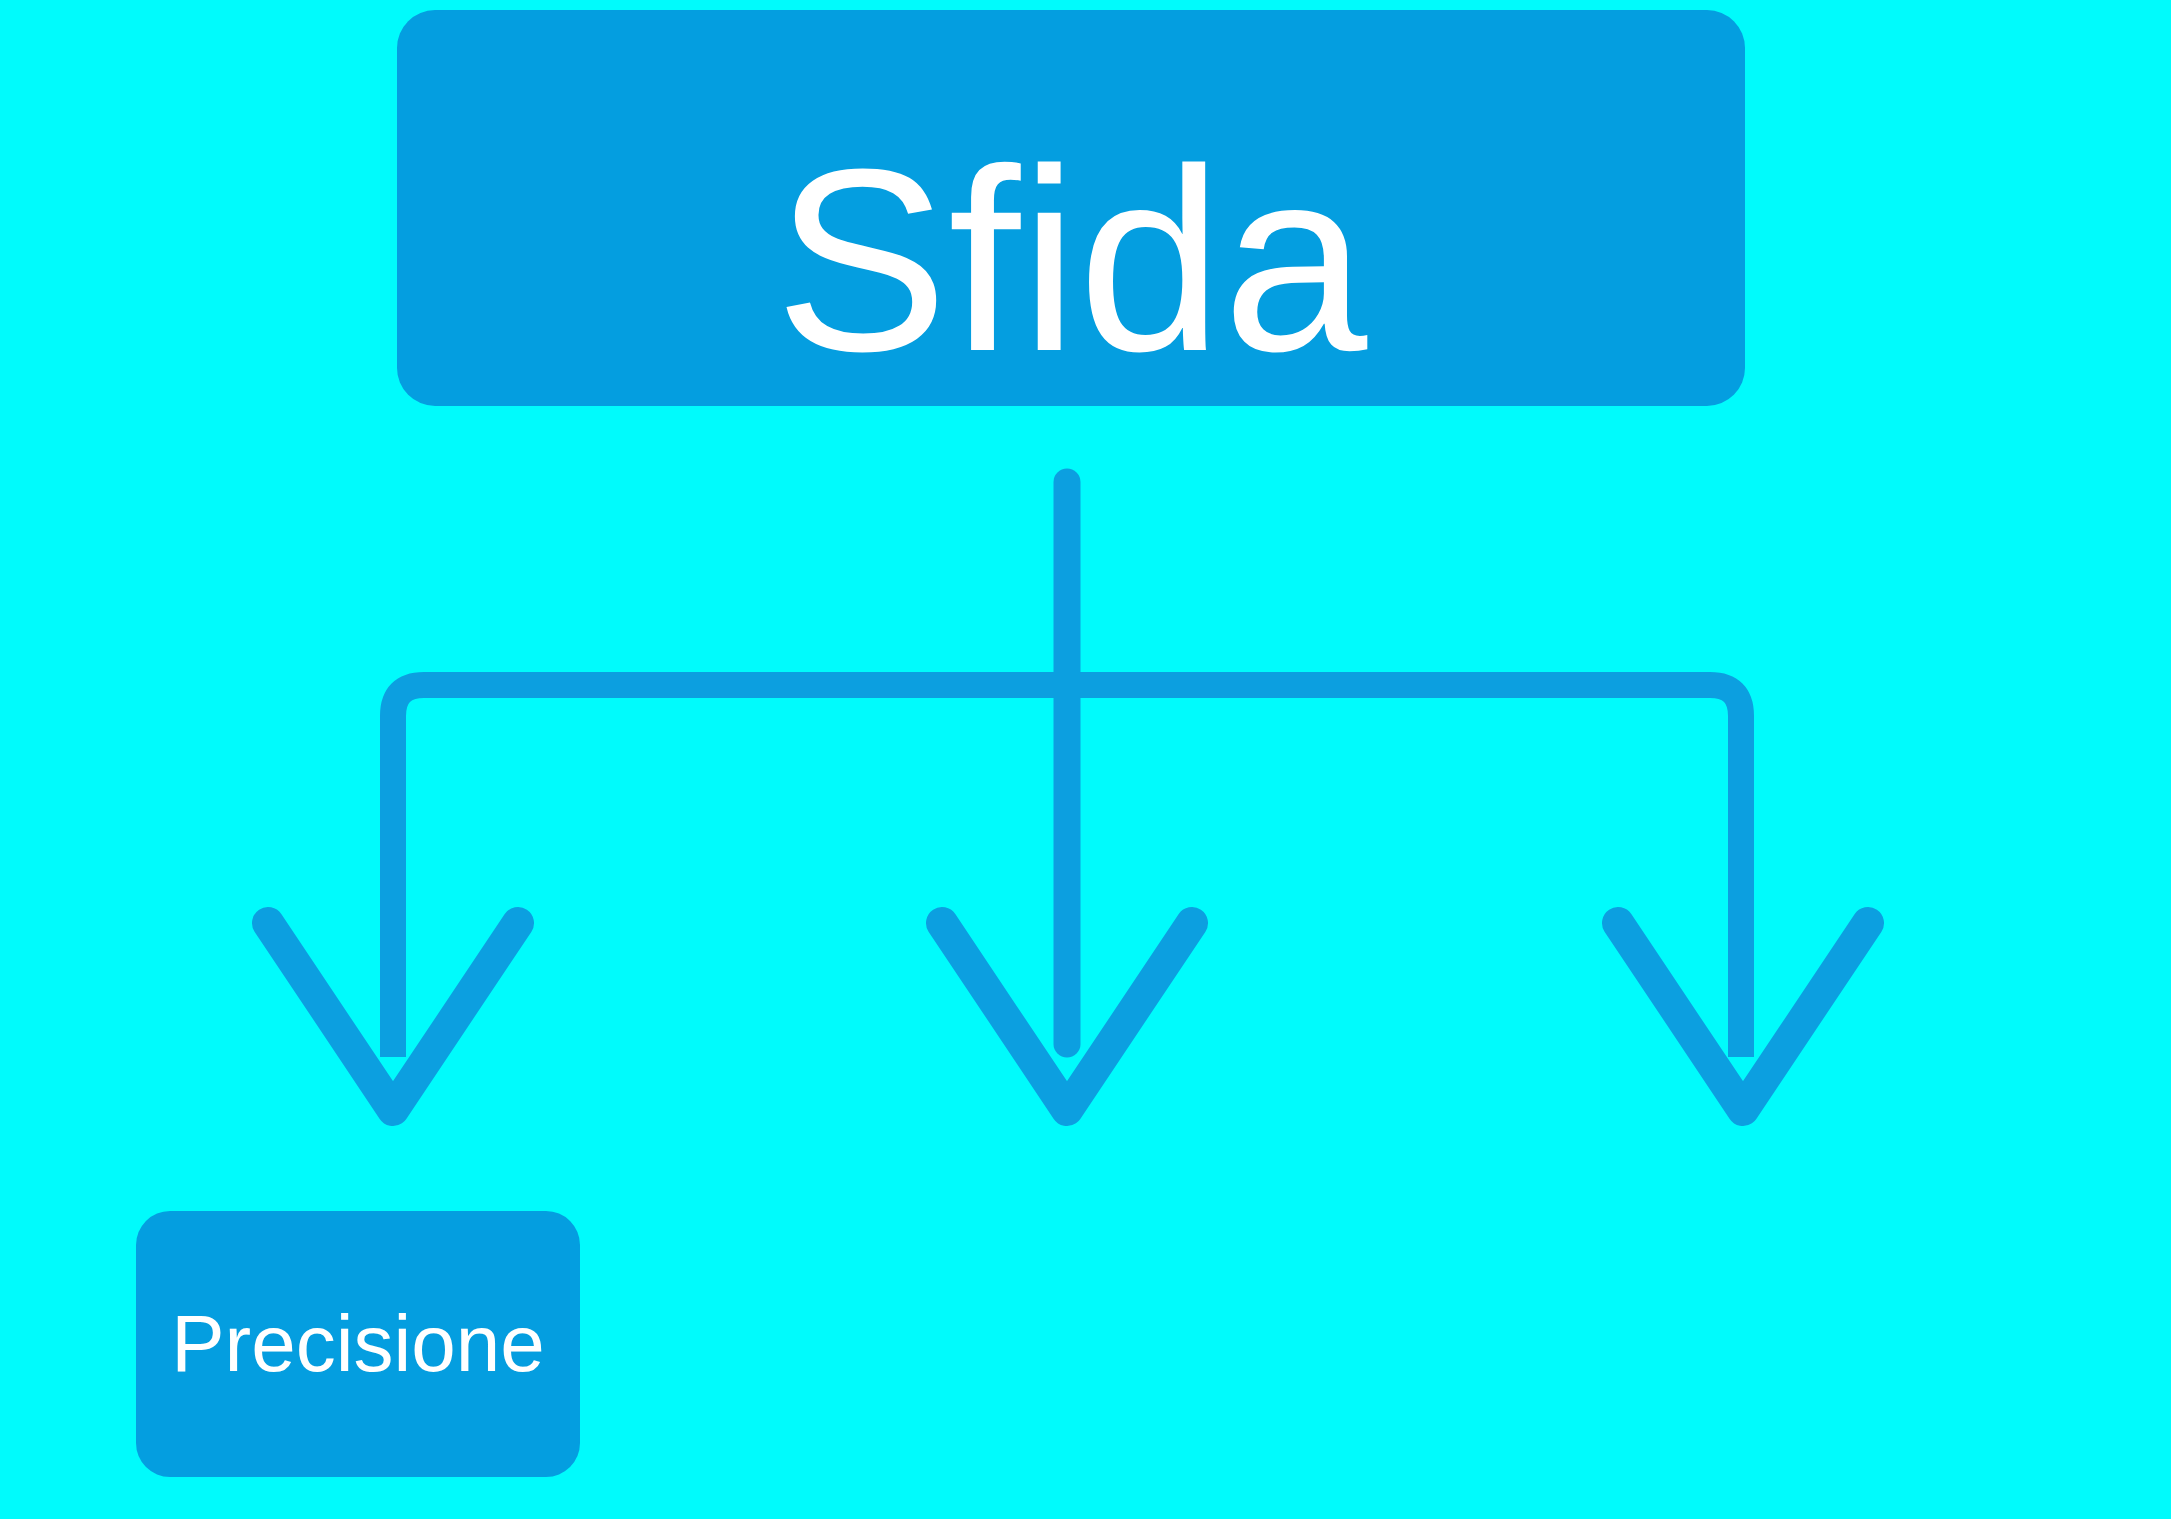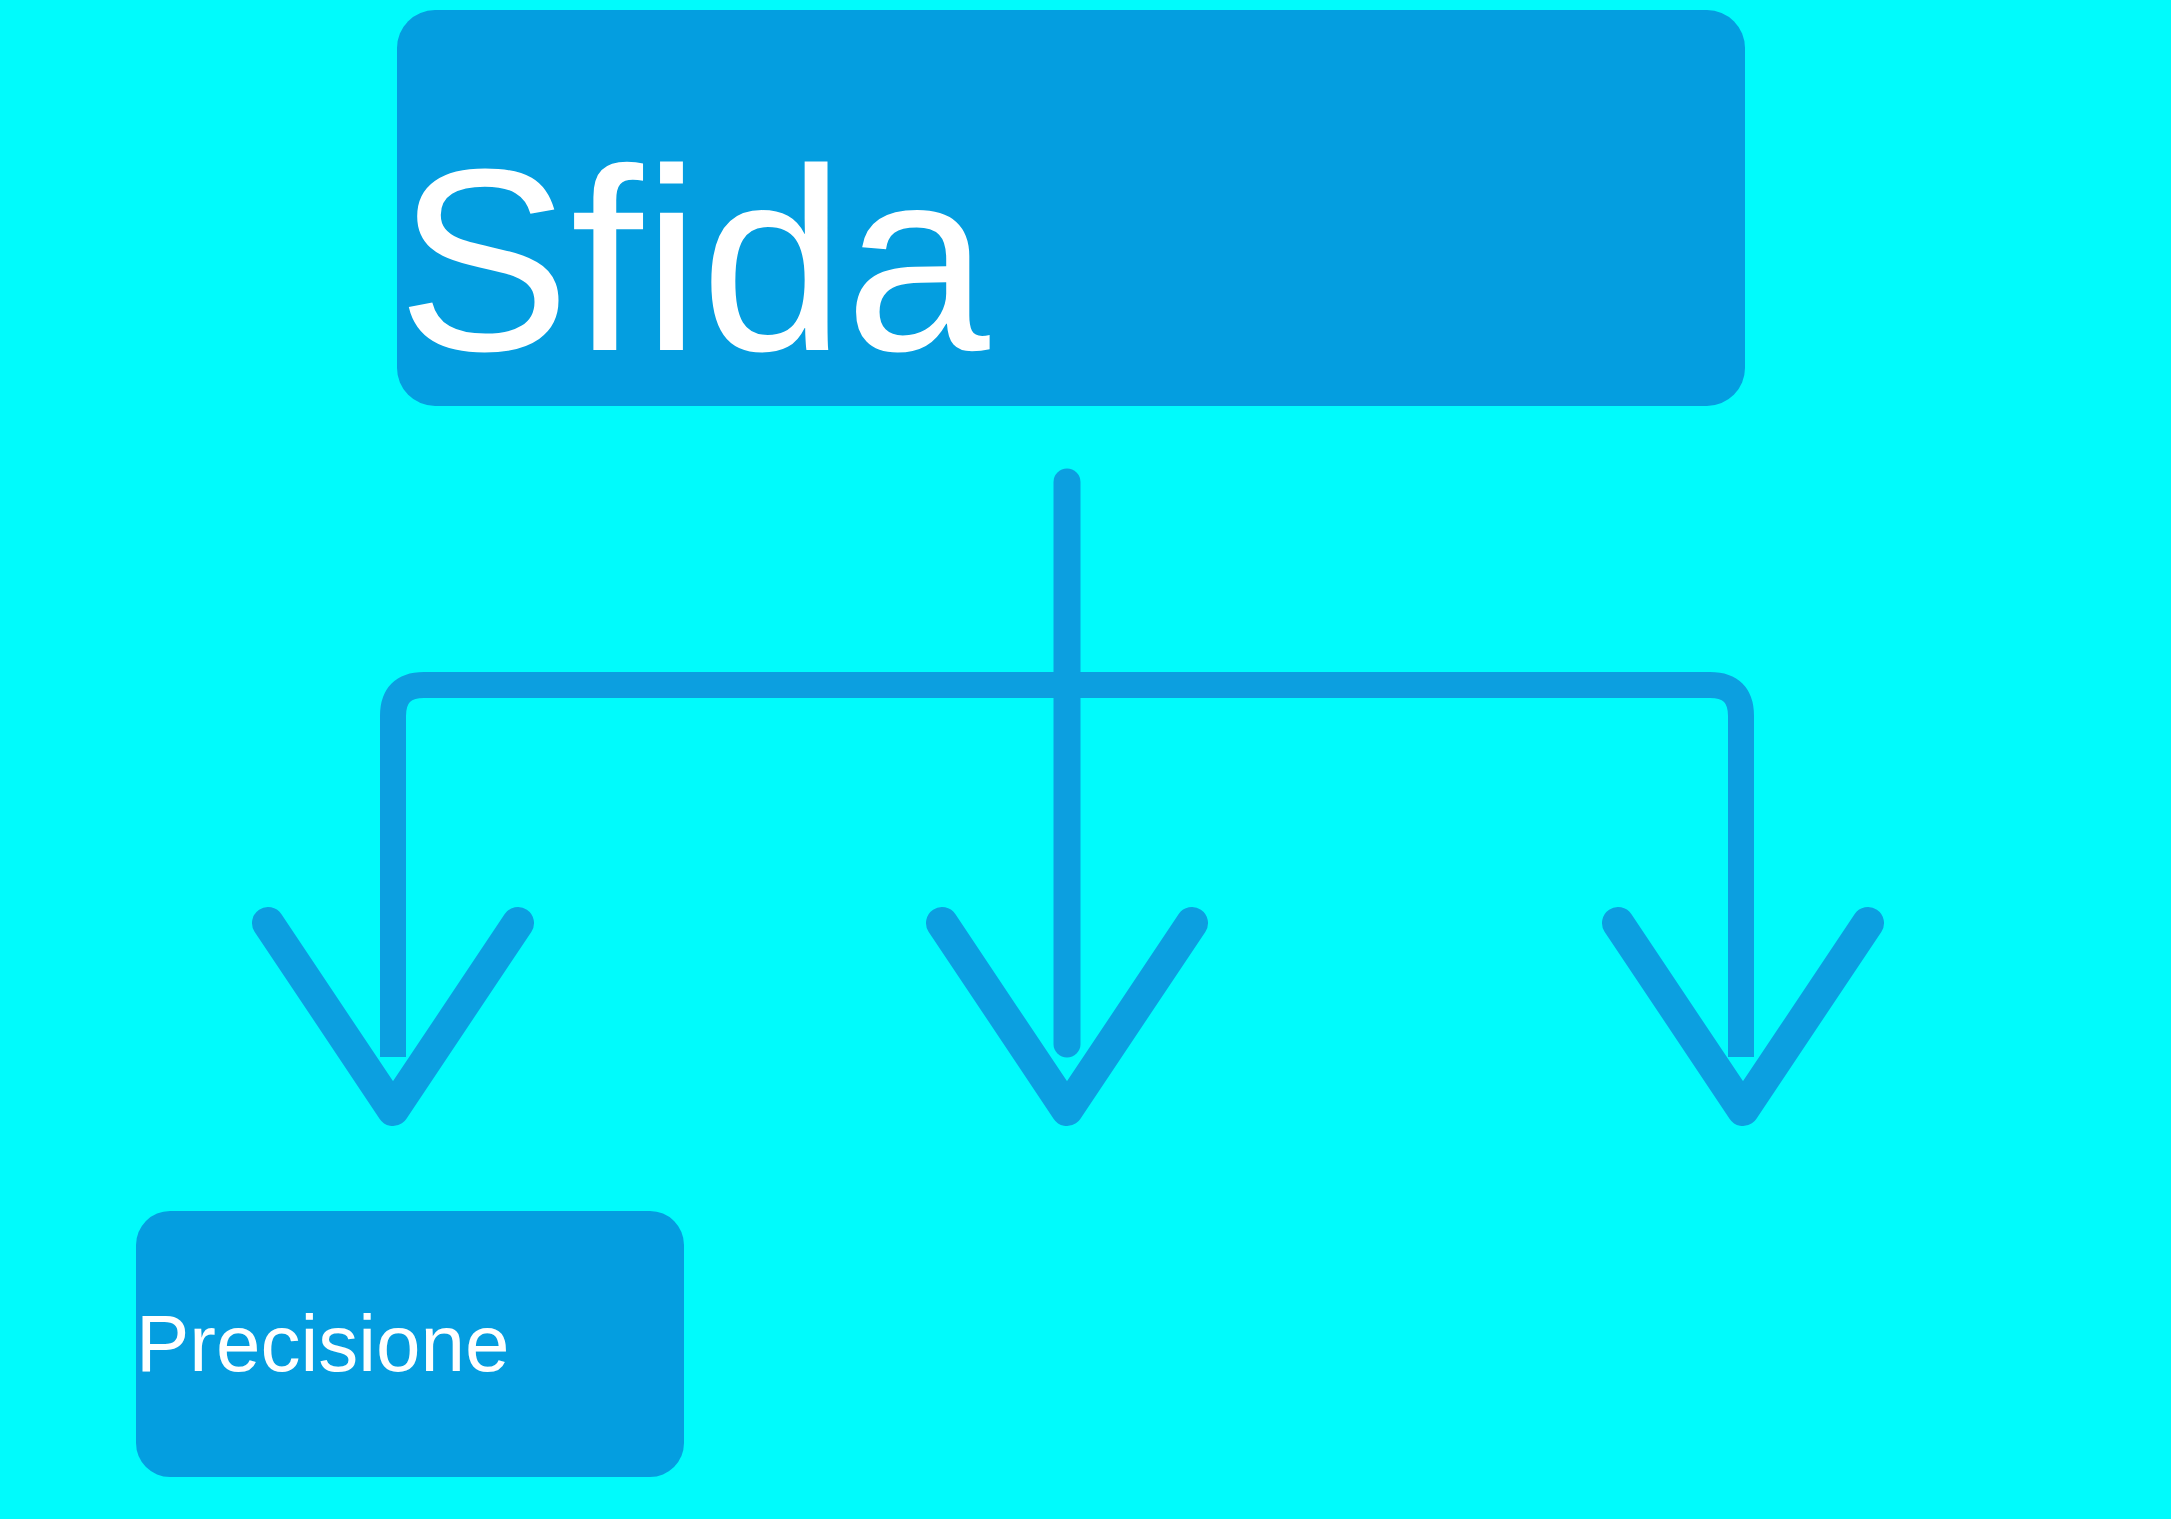--- a/index.html
+++ b/index.html
@@ -19,21 +19,21 @@
     background: var(--bg);
     overflow: hidden;
   }
 
   .node {
     position: absolute;
     background: var(--node);
     color: var(--text);
     display: flex;
     align-items: center;
-    justify-content: flex-start;
+    justify-content: center;
     line-height: 1;
     text-align: center;
   }
 
   .node-root {
     left: 397px;
     top: 10px;
     width: 1348px;
     height: 396px;
     border-radius: 38px;
@@ -41,21 +41,21 @@
     padding-top: 104px; 
   }
 
   .node-child {
     top: 1211px;
     height: 266px;
     border-radius: 34px;
     font-size: 80px;
   }
 
-  .node-precisione { left: 136px;  width: 548px; }
+  .node-precisione { left: 136px;  width: 444px; }
   .node-percezione { left: 731px;  width: 682px; }
   .node-qualita    { left: 1493px; width: 511px; }
 
   svg.connectors {
     position: absolute;
     left: 0;
     top: 0;
     width: 2171px;
     height: 1519px;
     display: block;

